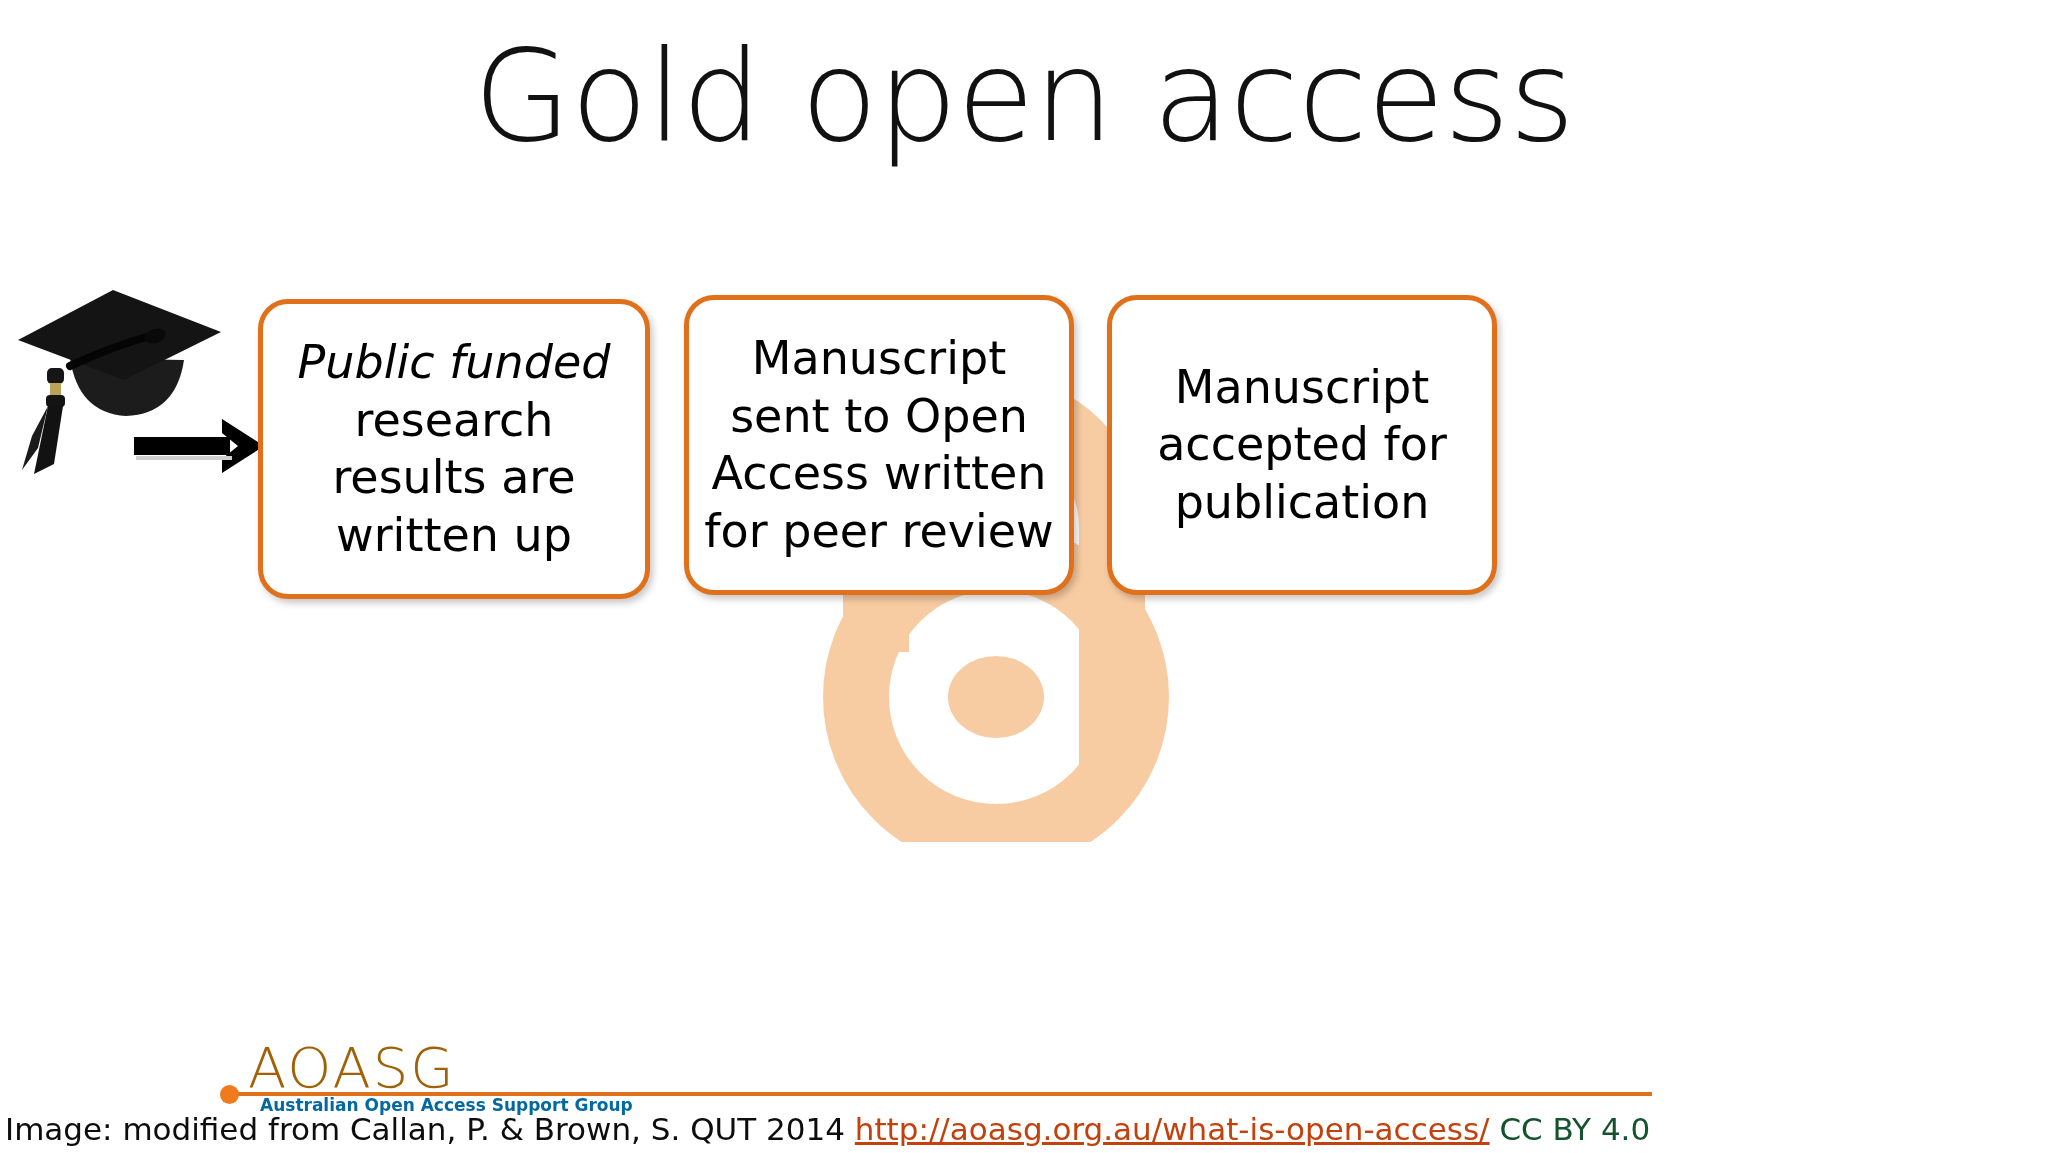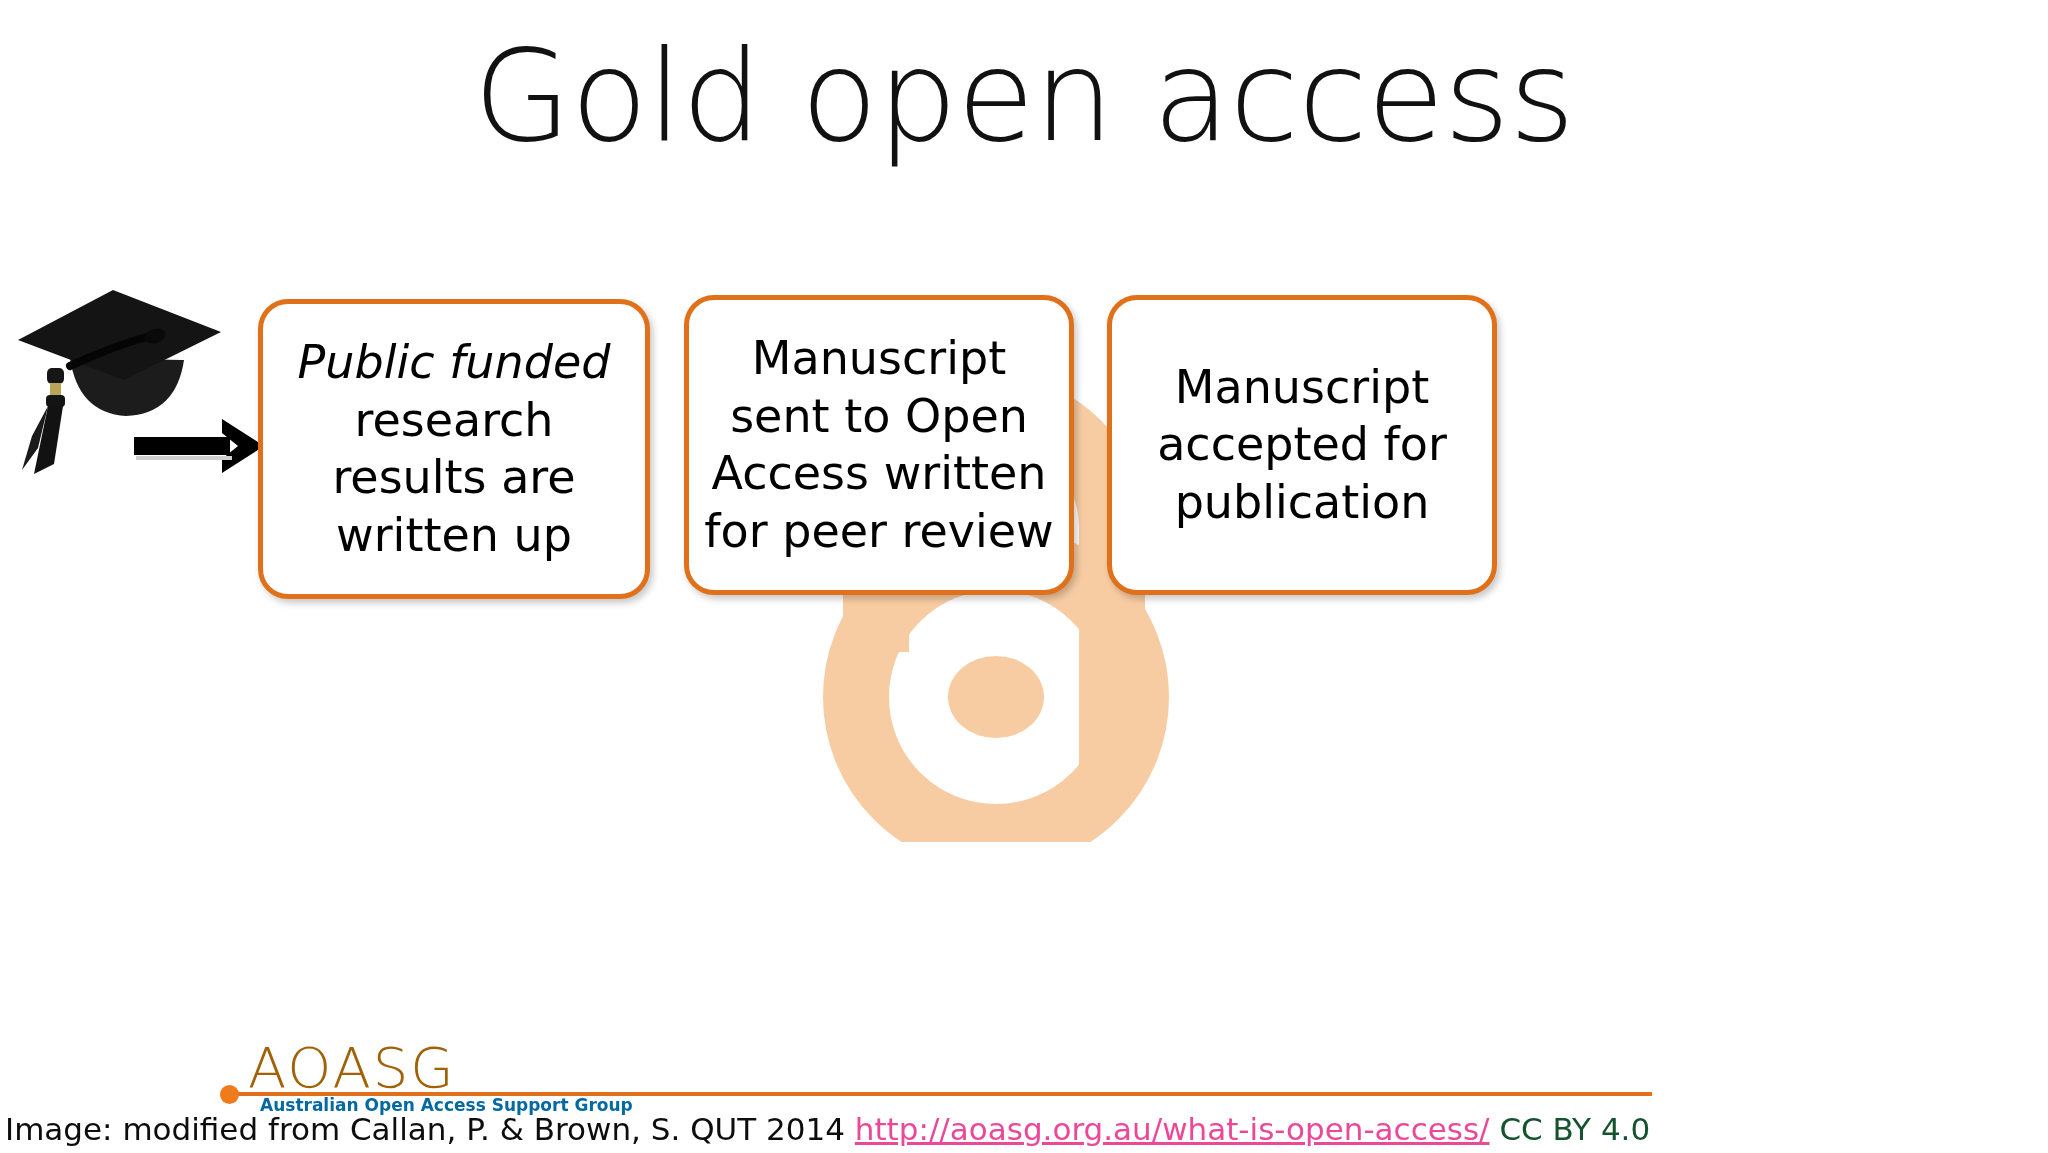--- a/index.html
+++ b/index.html
@@ -183,21 +183,21 @@
     left: 5px;
     top: 1110px;
     font-family: "DejaVu Sans", sans-serif;
     font-size: 31px;
     line-height: 1.25;
     color: #0d0d0d;
     white-space: nowrap;
     z-index: 5;
   }
   .caption a {
-    color: #ec4899;
+    color: #c2410c;
     text-decoration: underline;
   }
   .caption .license {
     color: #14532d;
   }
 </style>
 </head>
 <body>
 
 <div id="slide">

